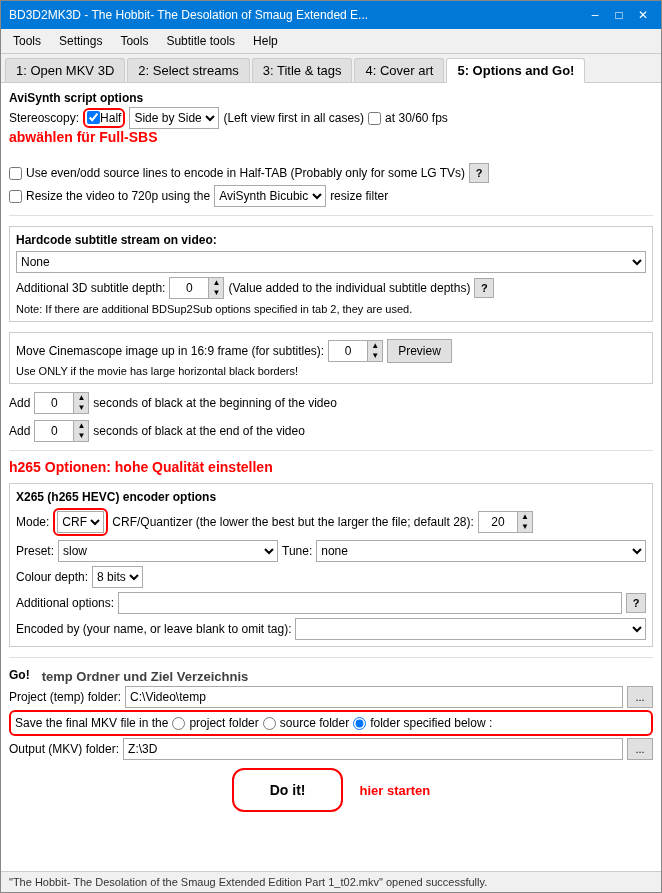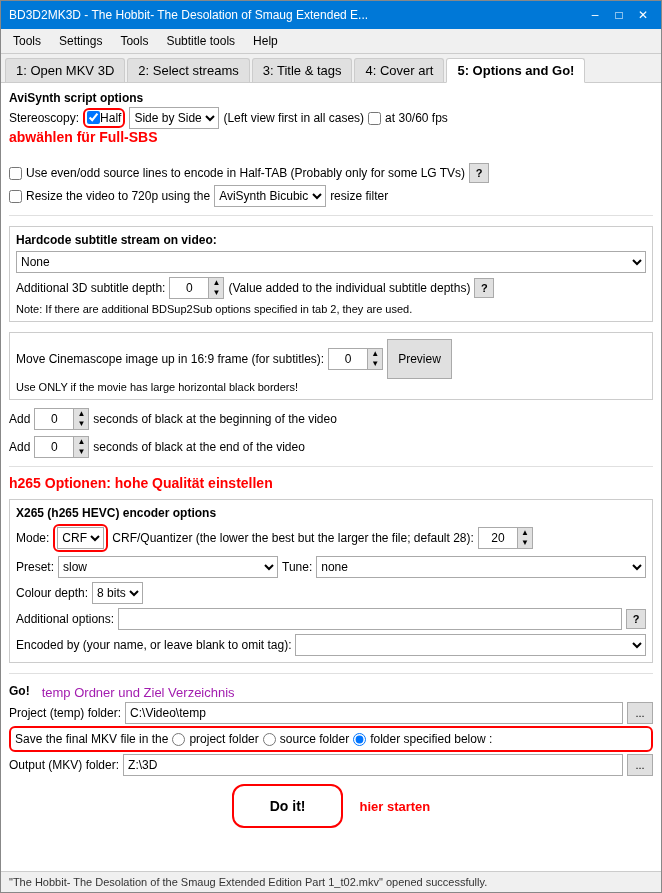--- a/index.html
+++ b/index.html
@@ -201,21 +201,21 @@
       justify-content: center;
       font-weight: bold;
     }
 
     .preview-btn {
       padding: 2px 10px;
       background: #e0e0e0;
       border: 1px solid #aaa;
       cursor: pointer;
       font-size: 12px;
-      height: 40px;
+      height: 24px;
     }
 
     .do-it-btn {
       padding: 6px 30px;
       background: #e0e0e0;
       border: 1px solid #aaa;
       cursor: pointer;
       font-size: 14px;
       font-weight: bold;
       border-radius: 3px;
@@ -223,23 +223,23 @@
       display: block;
     }
 
     .annotation-red {
       color: red;
       font-size: 14px;
       font-weight: bold;
       text-align: left;
     }
     .annotation-orange {
-      color: #a21caf;
+      color: #404040;
       font-size: 14px;
-      font-weight: normal;
+      font-weight: bold;
       text-align: center;
     }
 
     .circle-highlight {
       border: 2px solid red;
       border-radius: 6px;
       padding: 1px 2px;
       display: inline-flex;
       align-items: flex-start;
     }

